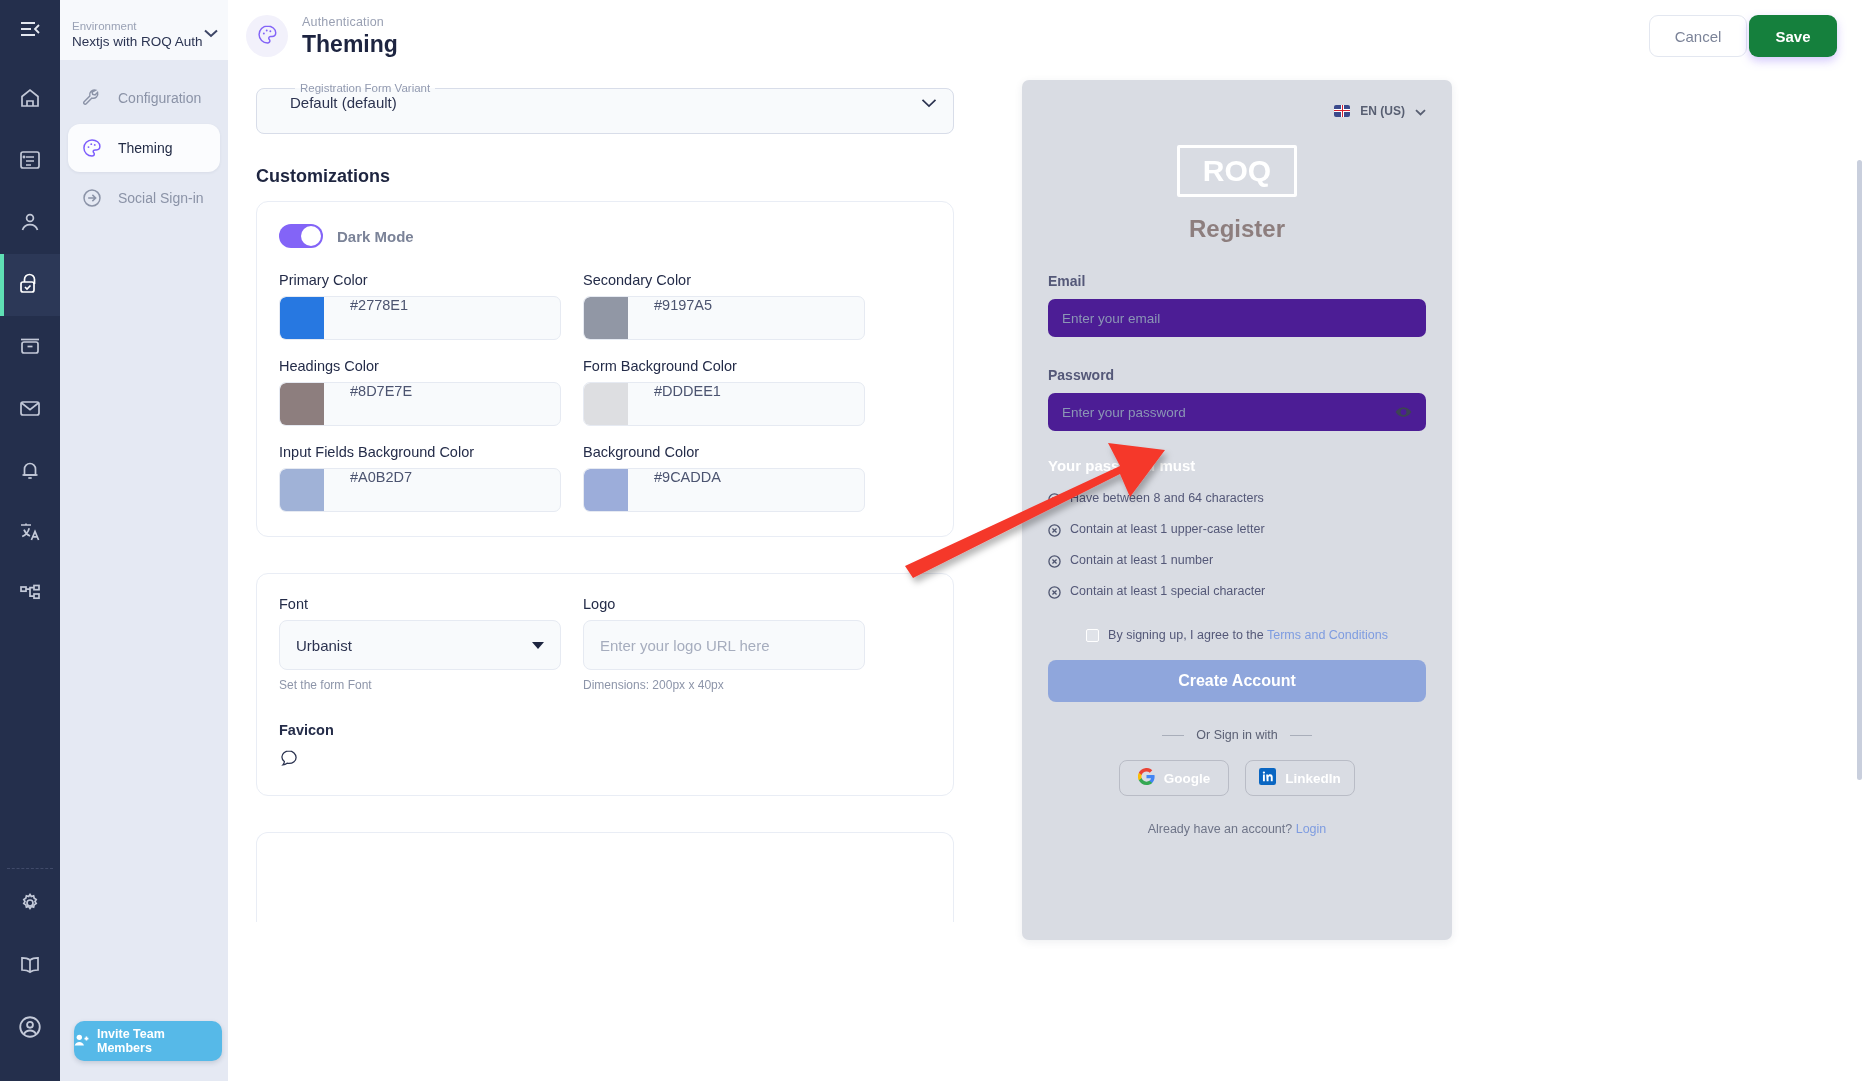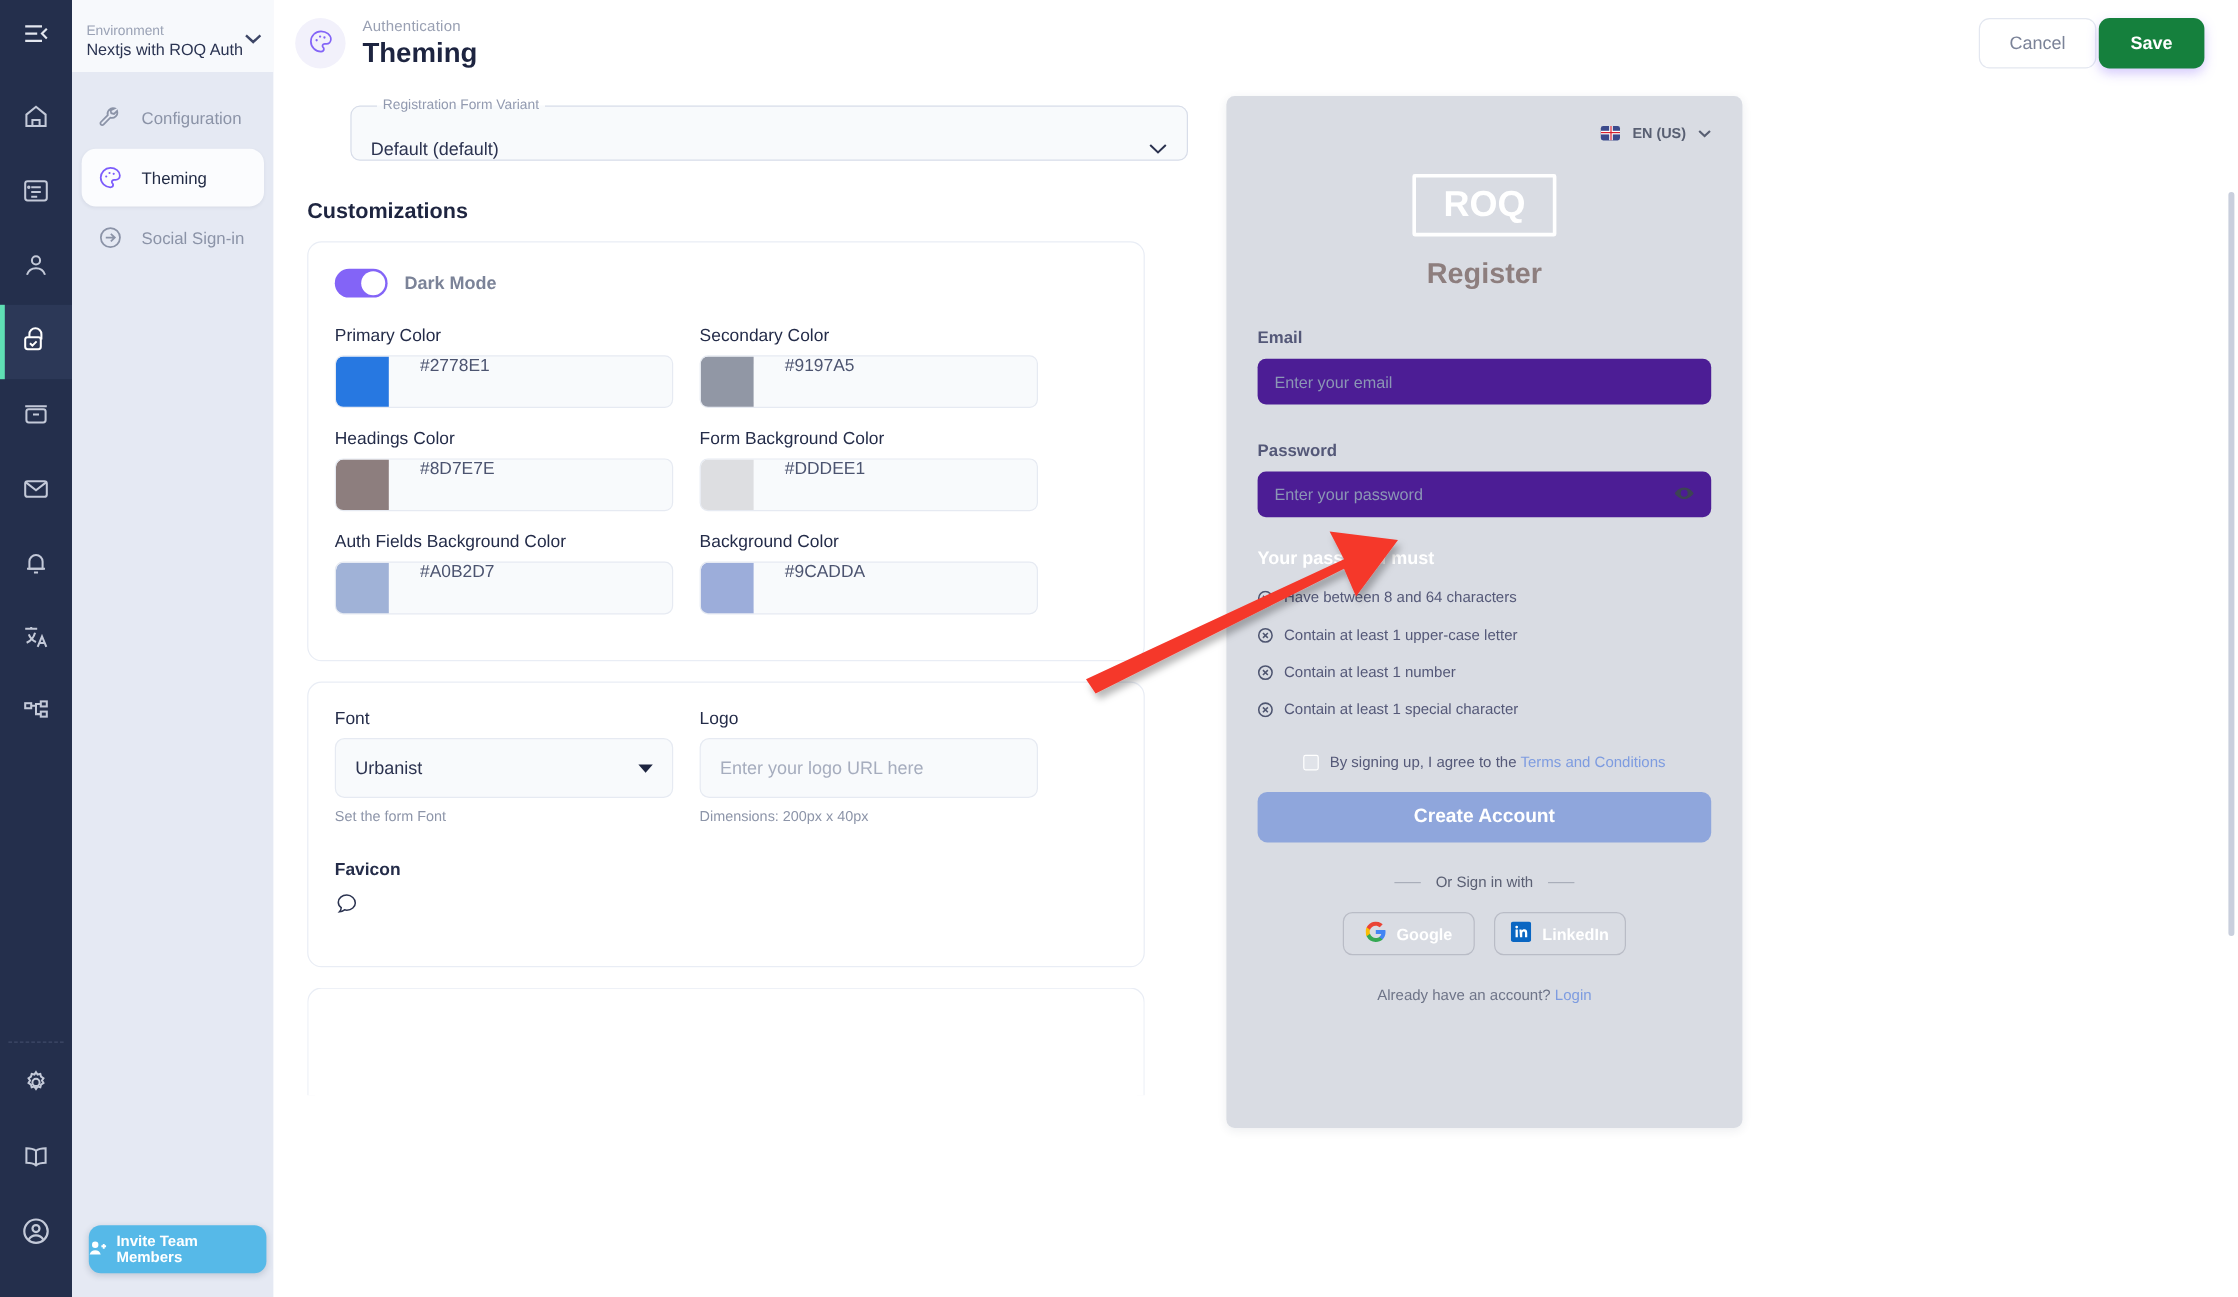--- a/index.html
+++ b/index.html
@@ -90,34 +90,33 @@
     color:#fff; font-size: 15px; cursor:pointer; font-family: Liberation Sans, sans-serif; font-weight:bold;
     box-shadow: 0 4px 10px rgba(131,100,247,.35);
   }
 
   .content { display: flex; padding: 0 0 0 0; height: calc(1081px - 72px); }
   .left-col { width: 700px; flex: 0 0 700px; padding: 10px 0 0 28px; }
 
   
   .fieldset {
     position: relative; height: 52px; border: 1px solid #d8dde9; border-radius: 8px;
-    background: #f8fafc; width: 698px; display:flex; align-items:flex-end; padding: 0 16px;
+    background: #f8fafc; width: 698px; display:flex; align-items:flex-start; padding: 0 33px;
     cursor: pointer;
-    margin-left: 36px;
   }
   .fieldset legend { font-size: 11.5px; color: #929ab0; padding: 0 5px; margin-left: 5px; }
   .fieldset .val { font-size: 15px; color: #2c3350; }
   .fieldset .chev { position:absolute; right: 16px; }
   .fieldset .chev svg { stroke:#2c3350; fill:none; stroke-width: 1.7; }
 
   .sec-title { font-size: 18px; font-weight: bold; color: #1e2540; margin: 32px 0 14px 0; }
 
   .card {
     width: 698px; border: 1px solid #e9edf5; border-radius: 12px; background:#fff;
-    padding: 22px 22px 38px 22px; margin-bottom: 17px;
+    padding: 22px 22px 24px 22px; margin-bottom: 36px;
   }
   .toggle-row { display:flex; align-items:center; gap: 14px; margin-bottom: 24px; }
   .toggle {
     width: 44px; height: 24px; border-radius: 12px; background:#8364f7; position:relative; cursor:pointer;
   }
   .toggle .knob { position:absolute; right:2px; top:2px; width:20px; height:20px; border-radius:50%; background:#fff; }
   .toggle-lbl { font-size: 15px; color: #7b8398; font-weight: bold; }
 
   .grid2 { display:grid; grid-template-columns: 282px 282px; column-gap: 22px; row-gap: 18px; }
   .fld-label { font-size: 14.5px; color: #242c49; margin-bottom: 8px; }
@@ -461,21 +460,21 @@
               </div>
             </div>
             <div>
               <div class="fld-label">Form Background Color</div>
               <div class="color-input">
                 <div class="swatch" style="background: rgb(221, 222, 225);"></div>
                 <div class="color-val">#DDDEE1</div>
               </div>
             </div>
             <div>
-              <div class="fld-label">Auth Fields Background Color</div>
+              <div class="fld-label">Input Fields Background Color</div>
               <div class="color-input">
                 <div class="swatch" style="background: rgb(160, 178, 215);"></div>
                 <div class="color-val">#A0B2D7</div>
               </div>
             </div>
             <div>
               <div class="fld-label">Background Color</div>
               <div class="color-input">
                 <div class="swatch" style="background: rgb(156, 173, 218);"></div>
                 <div class="color-val">#9CADDA</div>

